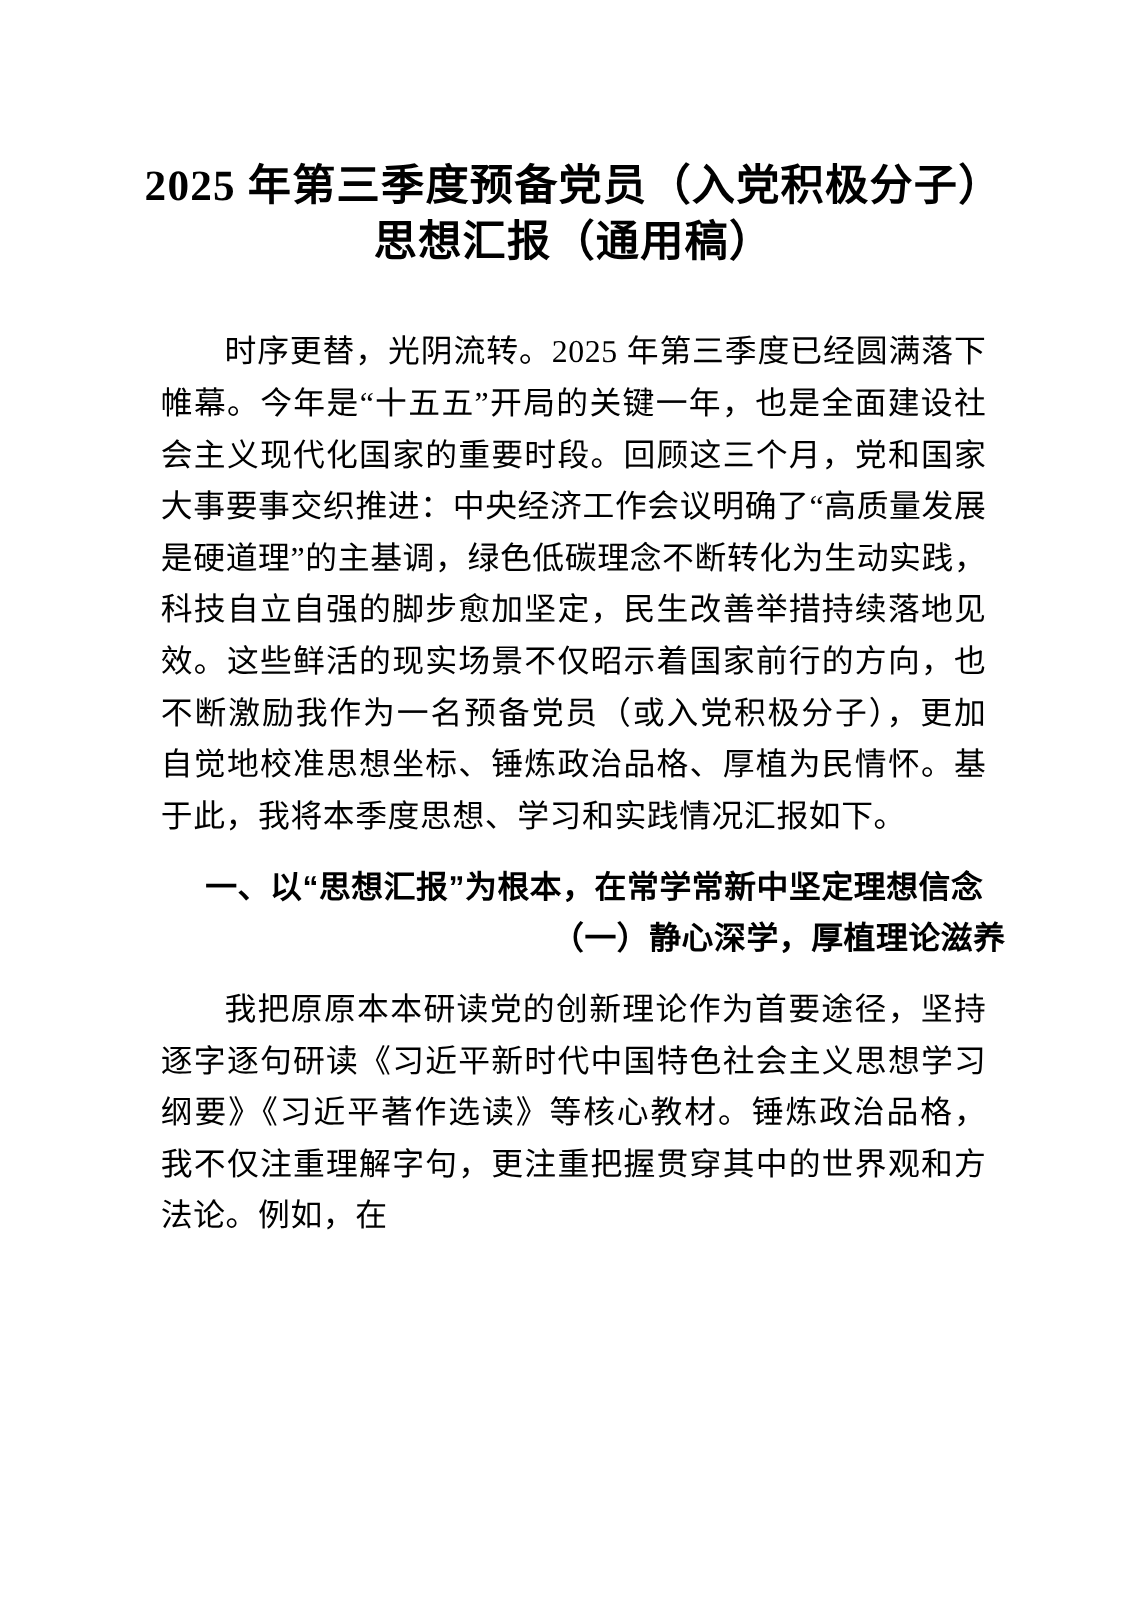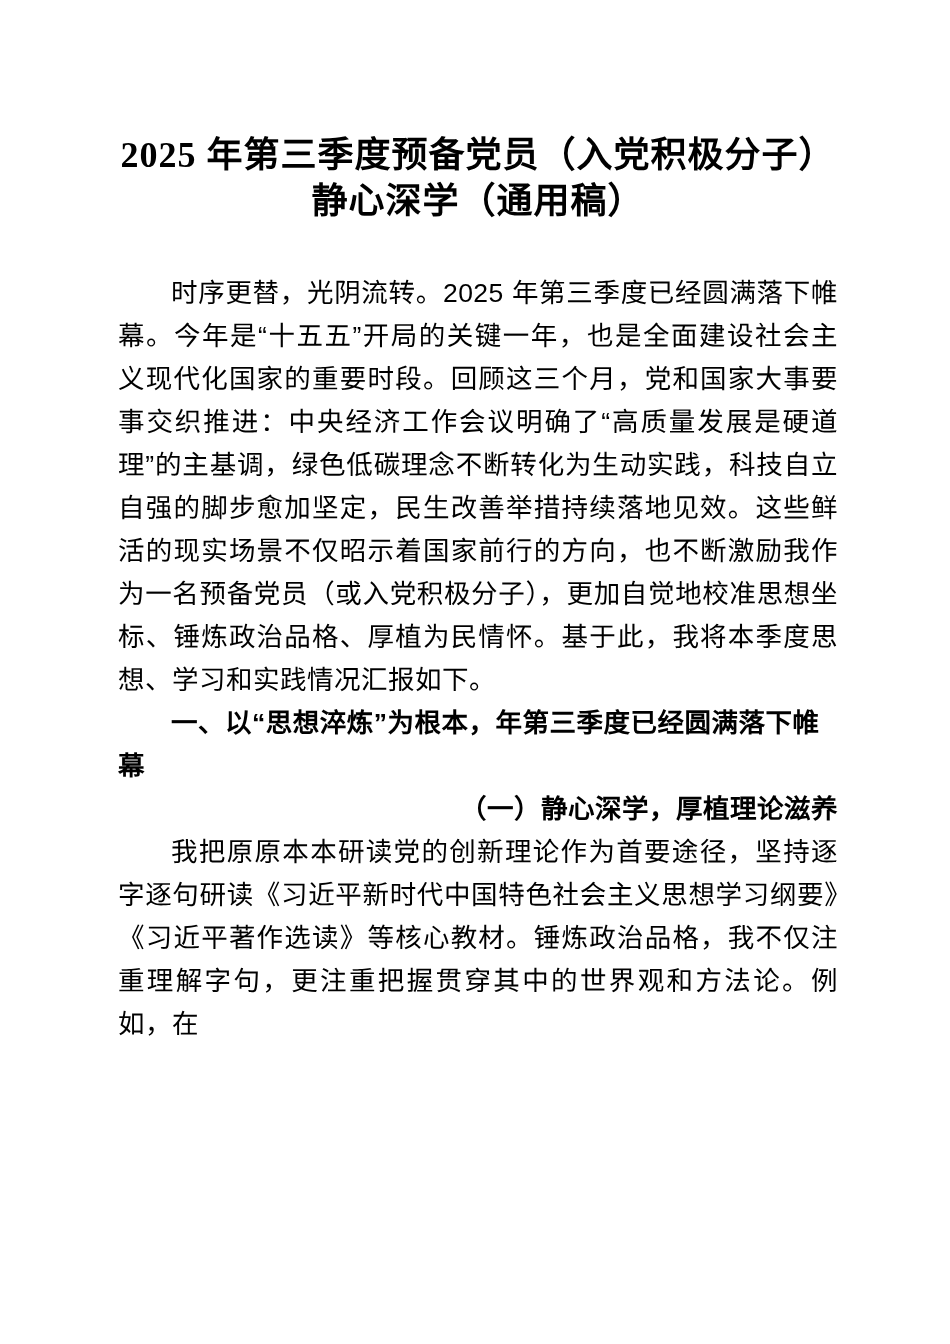--- a/index.html
+++ b/index.html
@@ -21,28 +21,28 @@
   .doc-title {
     margin: 132px 0 0 0;
     text-align: center;
     font-size: 36px;
     line-height: 46px;
     font-weight: 700;
     font-family: "Liberation Serif", "DejaVu Serif", serif;
     letter-spacing: 1px;
   }
   .body-para {
-    margin: 0;
+    margin: 16px;
     font-size: 26.5px;
     line-height: 43px;
     text-align: justify;
     text-indent: 2em;
     letter-spacing: 0.5px;
     font-weight: 400;
-    font-family: Liberation Sans, sans-serif;
+    font-family: Liberation Serif, serif;
   }
   .first-para {
     margin-top: 48px;
   }
   .section-heading {
     margin: 0;
     font-size: 26.5px;
     line-height: 43px;
     text-indent: 2em;
     font-weight: 700;
@@ -60,25 +60,25 @@
     text-align: right;
   }
 </style>
 </head>
 <body>
 
 <div class="page">
 
   <h1 class="doc-title">
     <span>2025 年第三季度预备党员（入党积极分子）</span><br>
-    <span>静心深学（通用稿）</span>
+    <span>思想汇报（通用稿）</span>
   </h1>
 
   <p class="body-para first-para">时序更替，光阴流转。2025 年第三季度已经圆满落下帷幕。今年是“十五五”开局的关键一年，也是全面建设社会主义现代化国家的重要时段。回顾这三个月，党和国家大事要事交织推进：中央经济工作会议明确了“高质量发展是硬道理”的主基调，绿色低碳理念不断转化为生动实践，科技自立自强的脚步愈加坚定，民生改善举措持续落地见效。这些鲜活的现实场景不仅昭示着国家前行的方向，也不断激励我作为一名预备党员（或入党积极分子），更加自觉地校准思想坐标、锤炼政治品格、厚植为民情怀。基于此，我将本季度思想、学习和实践情况汇报如下。</p>
 
-  <h2 class="section-heading">一、以“思想淬炼”为根本，年第三季度已经圆满落下帷幕</h2>
+  <h2 class="section-heading">一、以“思想汇报”为根本，在常学常新中坚定理想信念</h2>
 
 
   <h3 class="sub-heading">（一）静心深学，厚植理论滋养</h3>
 
   <p class="body-para">我把原原本本研读党的创新理论作为首要途径，坚持逐字逐句研读《习近平新时代中国特色社会主义思想学习纲要》《习近平著作选读》等核心教材。锤炼政治品格，我不仅注重理解字句，更注重把握贯穿其中的世界观和方法论。例如，在</p>
 
 </div>
 
 </body></html>

